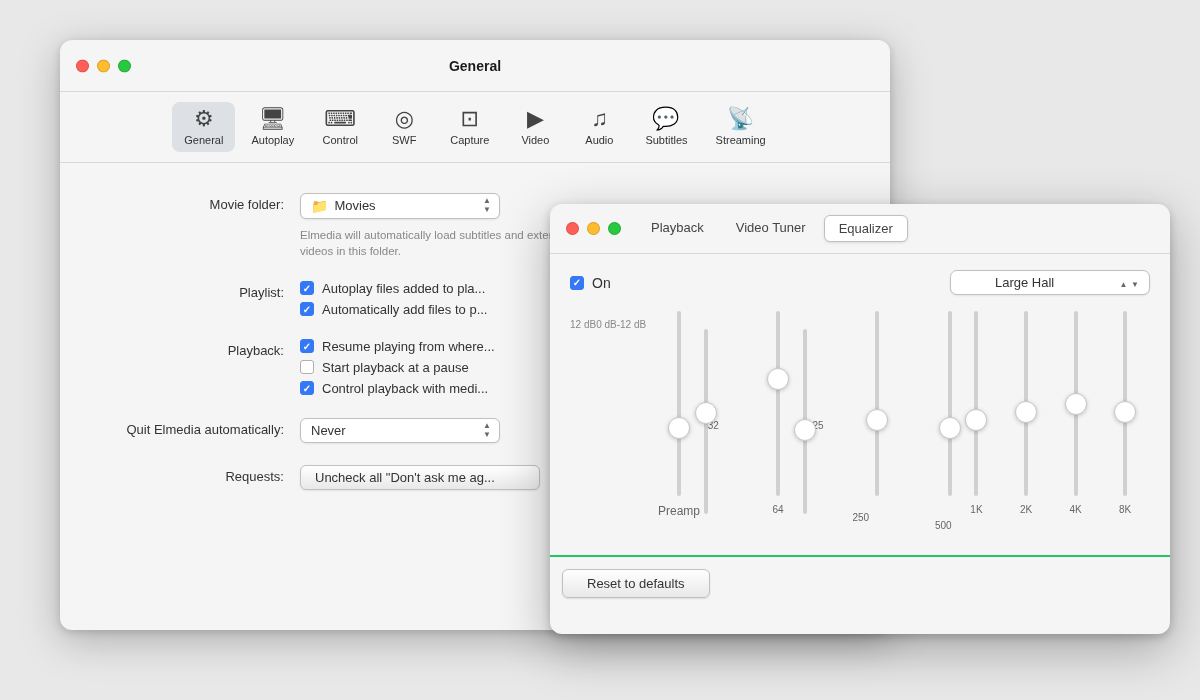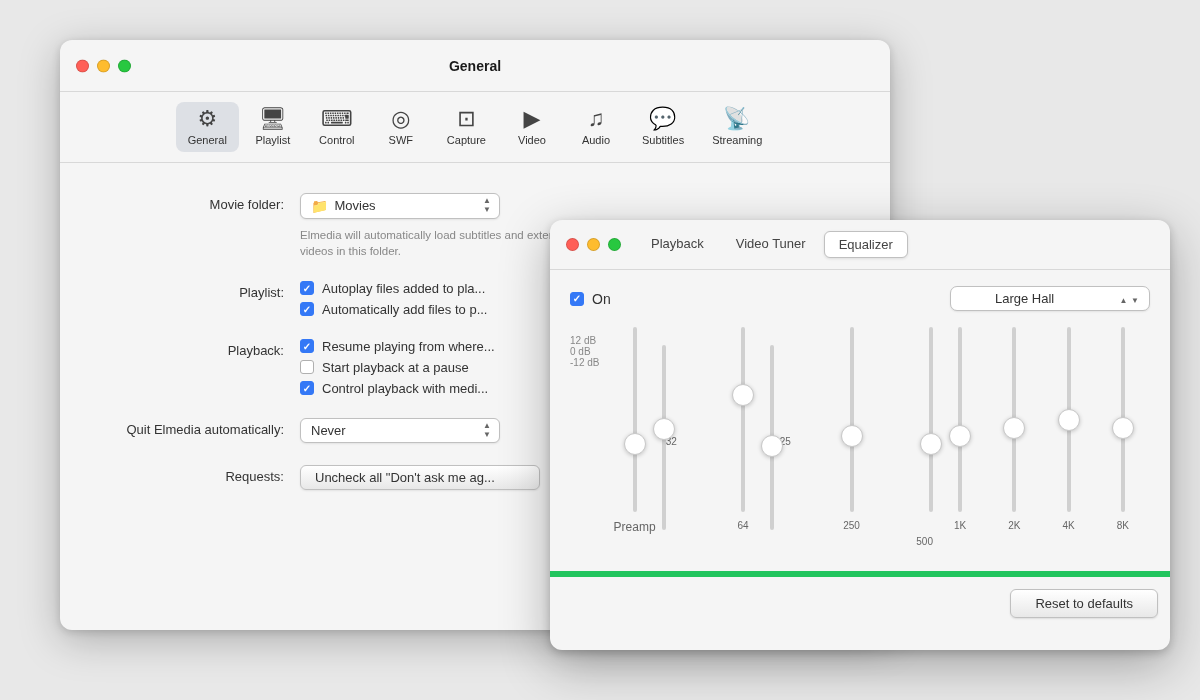--- a/index.html
+++ b/index.html
@@ -213,21 +213,21 @@
       cursor: pointer;
       box-shadow: 0 1px 2px rgba(0,0,0,0.08);
       width: 240px;
       text-align: left;
     }
 
     
     .eq-window {
       position: absolute;
       right: 30px;
-      top: 220px;
+      top: 204px;
       width: 620px;
       height: 430px;
       background: #f5f5f5;
       border-radius: 12px;
       box-shadow: 0 15px 50px rgba(0,0,0,0.3), 0 3px 10px rgba(0,0,0,0.2);
     }
 
     .eq-title-bar {
       height: 50px;
       display: flex;
@@ -299,23 +299,23 @@
       box-shadow: 0 1px 2px rgba(0,0,0,0.08);
     }
 
     .db-label {
       font-size: 10px;
       color: #888;
     }
 
     .eq-footer {
       display: flex;
-      justify-content: flex-end;
+      justify-content: flex-start;
       padding: 12px;
-      border-top: 6px solid #22c55e;
+      border-top: 2px solid #22c55e;
       margin-top: 8px;
     }
 
     .reset-button {
       background: linear-gradient(to bottom, #fff, #e8e8e8);
       border: 1px solid #c0c0c0;
       border-radius: 6px;
       padding: 6px 24px;
       font-size: 13px;
       color: #333;
@@ -337,21 +337,21 @@
     <span class="window-title">General</span>
   </div>
 
   <div class="toolbar">
     <div class="toolbar-item active">
       <span class="icon">⚙</span>
       <span class="label">General</span>
     </div>
     <div class="toolbar-item">
       <span class="icon">🖥</span>
-      <span class="label">Playlist</span>
+      <span class="label">Autoplay</span>
     </div>
     <div class="toolbar-item">
       <span class="icon">⌨</span>
       <span class="label">Control</span>
     </div>
     <div class="toolbar-item">
       <span class="icon">◎</span>
       <span class="label">SWF</span>
     </div>
     <div class="toolbar-item">
@@ -474,21 +474,21 @@
         <span class="select-text">Large Hall</span>
         <div class="stepper" style="margin-left:auto">
           <span class="stepper-arrow">▲</span>
           <span class="stepper-arrow">▼</span>
         </div>
       </div>
     </div>
 
     <div style="display:flex; gap:0; align-items: flex-start;">
 
-      <div style="display:flex; flex-direction:column; justify-content: flex-start; height: 195px; padding-right:8px; padding-top:8px;">
+      <div style="display:flex; flex-direction:row; justify-content: flex-end; height: 195px; padding-right:8px; padding-top:8px;">
         <span class="db-label">12 dB</span>
         <span class="db-label">0 dB</span>
         <span class="db-label">-12 dB</span>
       </div>
 
       <div id="eq-bands" style="display:flex; flex:1; gap:0;">
 
       <div style="display: flex; flex-direction: column; align-items: center; flex: 1 1 0%;">
             <div style="position: relative; display: flex; align-items: center; justify-content: center;">
               <div style="width: 4px; height: 185px; background: rgb(208, 208, 208); border-radius: 2px; position: relative;">
@@ -514,21 +514,21 @@
             <span style="font-size: 10px; color: rgb(102, 102, 102); margin-top: 8px;">64</span>
           </div>
           <div style="display: flex; align-items: center; flex: 1 1 0%;">
             <div style="position: relative; display: flex; align-items: center; justify-content: center;">
               <div style="width: 4px; height: 185px; background: rgb(208, 208, 208); border-radius: 2px; position: relative;">
                 <div style="width: 22px; height: 22px; background: white; border: 1px solid rgb(200, 200, 200); border-radius: 50%; position: absolute; left: 50%; transform: translateX(-50%); box-shadow: rgba(0, 0, 0, 0.2) 0px 1px 4px; cursor: pointer; top: 90px;"></div>
               </div>
             </div>
             <span style="font-size: 10px; color: rgb(102, 102, 102); margin-top: 8px;">125</span>
           </div>
-          <div style="display: flex; flex-direction: column; align-items: center; flex: 1 1 0%;">
+          <div style="display: flex; flex-direction: column; flex: 1 1 0%; gap: 8px;">
             <div style="position: relative; display: flex; align-items: center; justify-content: center;">
               <div style="width: 4px; height: 185px; background: rgb(208, 208, 208); border-radius: 2px; position: relative;">
                 <div style="width: 22px; height: 22px; background: white; border: 1px solid rgb(200, 200, 200); border-radius: 50%; position: absolute; left: 50%; transform: translateX(-50%); box-shadow: rgba(0, 0, 0, 0.2) 0px 1px 4px; cursor: pointer; top: 98px;"></div>
               </div>
             </div>
             <span style="font-size: 10px; color: rgb(102, 102, 102); margin-top: 8px;">250</span>
           </div>
           <div style="display: flex; flex-direction: column; align-items: flex-end; flex: 1 1 0%; gap: 16px;">
             <div style="position: relative; display: flex; align-items: center; justify-content: center;">
               <div style="width: 4px; height: 185px; background: rgb(208, 208, 208); border-radius: 2px; position: relative;">

